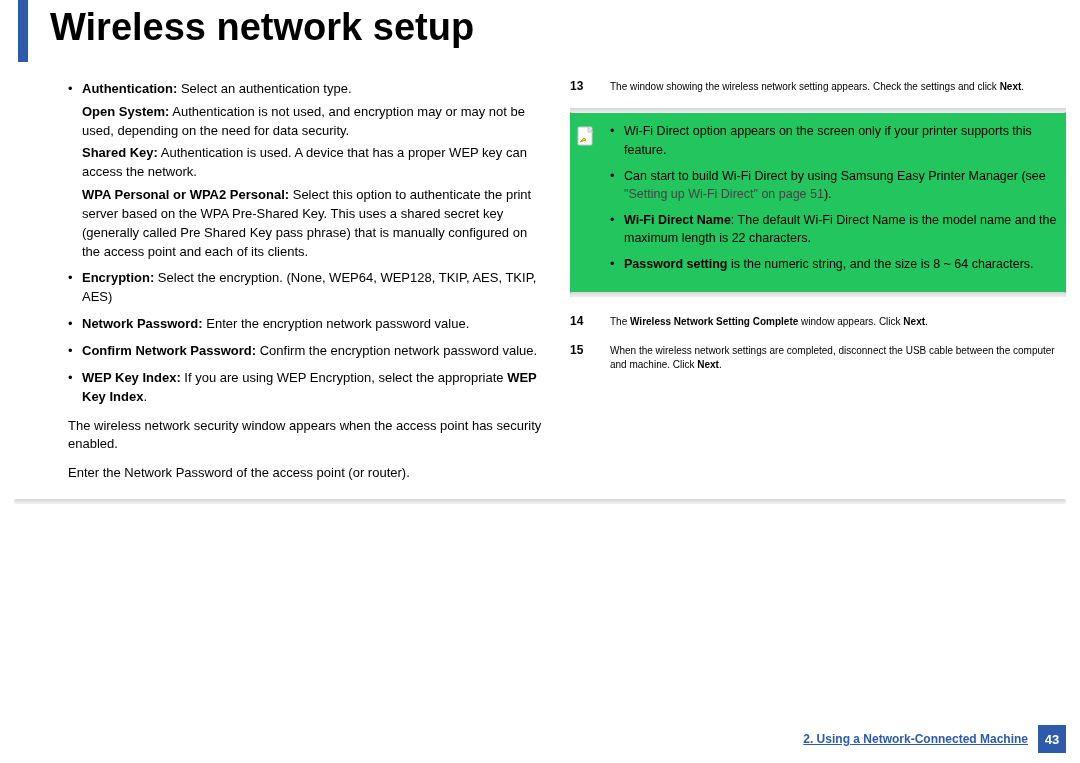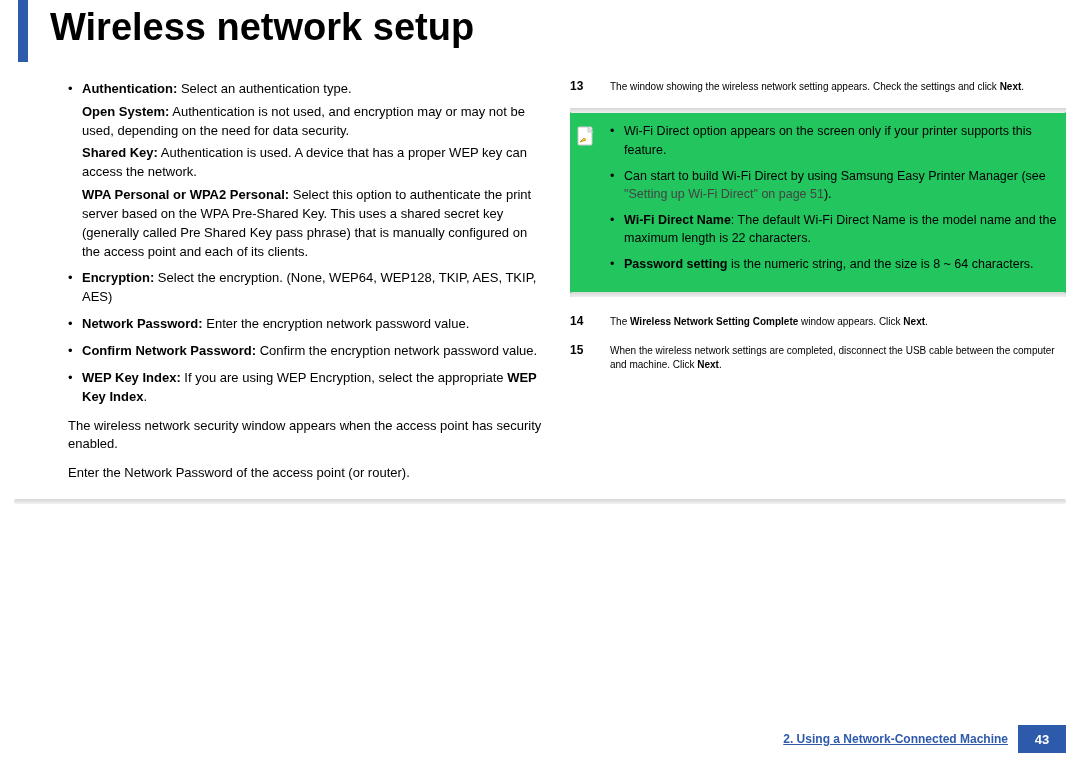--- a/index.html
+++ b/index.html
@@ -83,21 +83,21 @@
     bottom: 10px;
     right: 14px;
     display: flex;
     align-items: center;
     gap: 10px;
     font-size: 12px;
   }
   .footer-text { color: #2e5aac; font-weight:700;text-decoration:underline; }
   .page-badge {
     background: #2e5aac; color: #fff; font-weight:700;
-    width: 48px; height: 28px; display:flex; align-items:center; justify-content:center;
+    width: 28px; height: 28px; display:flex; align-items:center; justify-content:center;
     font-size: 13px;
   }
   b { font-weight:700; }
   .link-ref { color:#444; }
 </style>
 </head>
 <body>
 
 <h1 class="page-title">Wireless network setup</h1>
 

